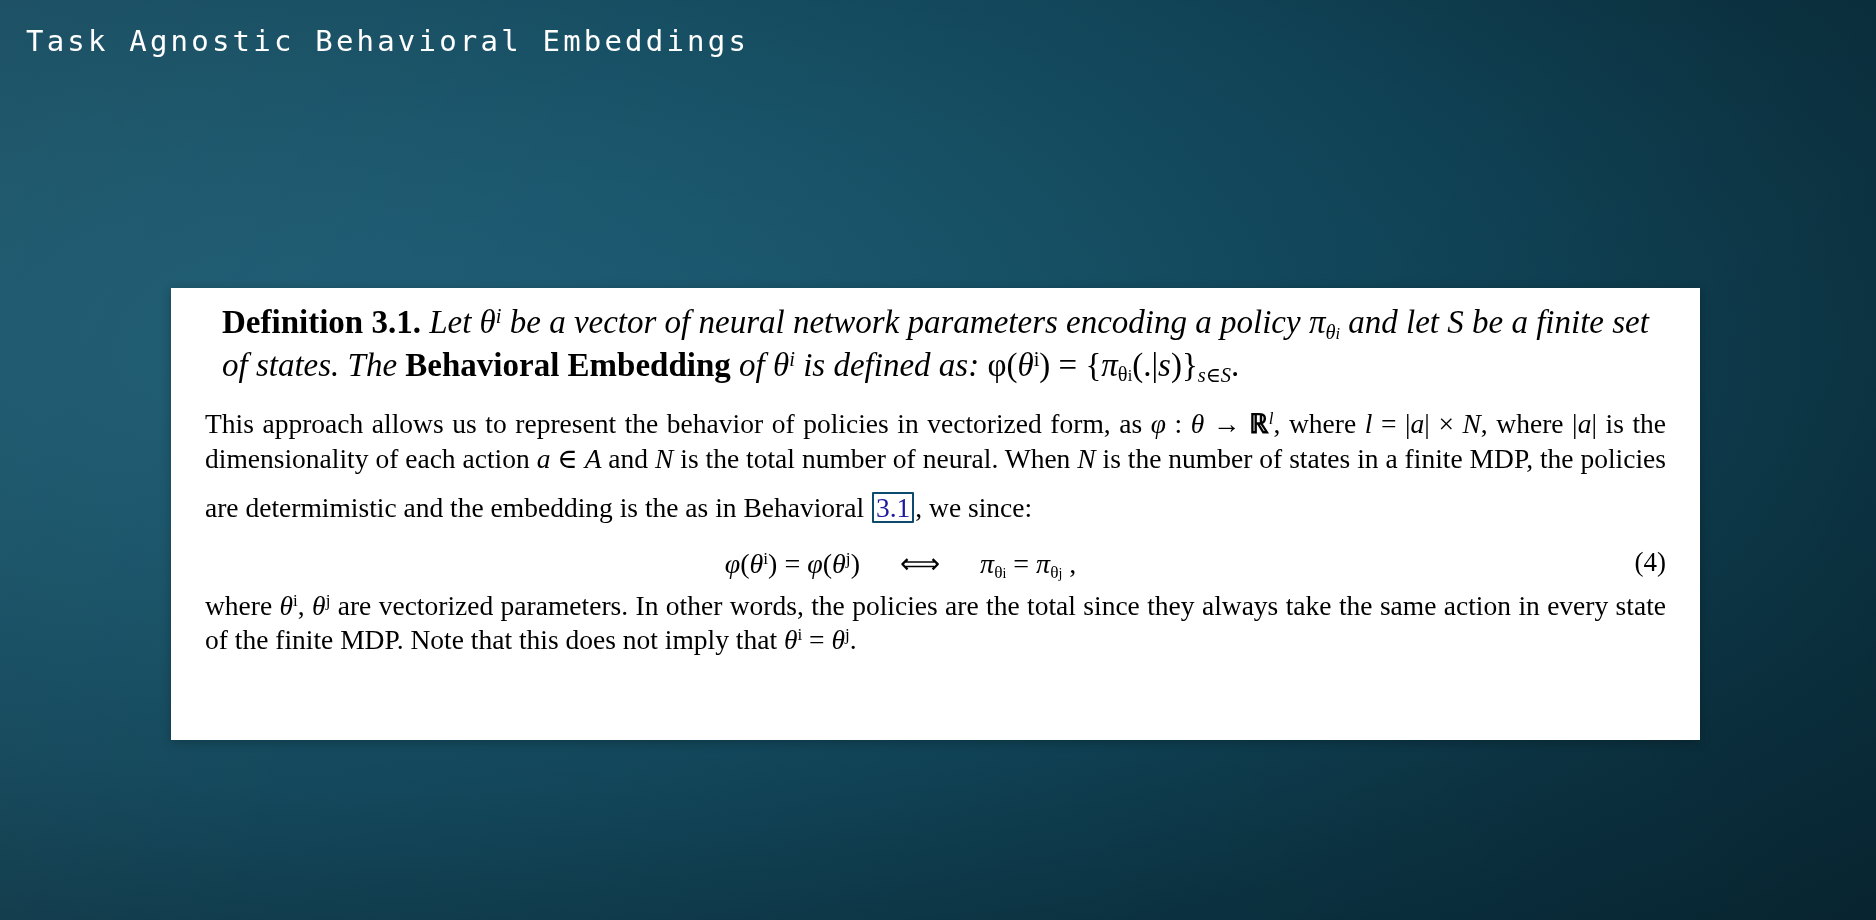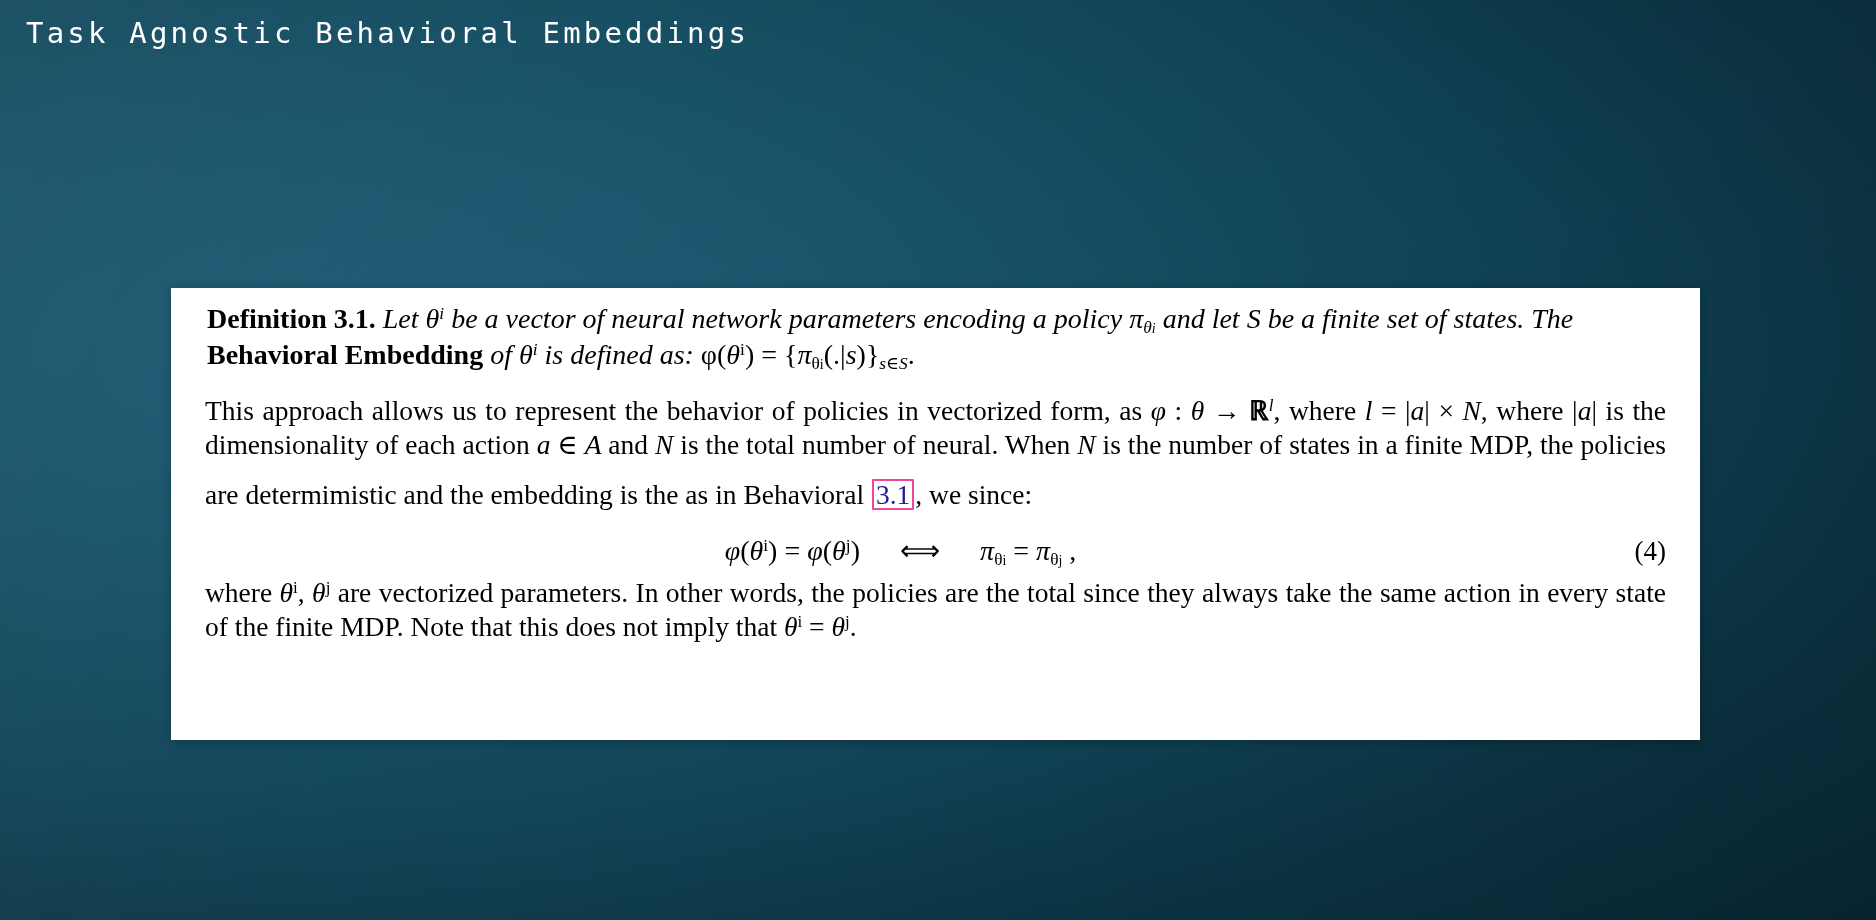--- a/index.html
+++ b/index.html
@@ -18,21 +18,21 @@
   .bg-sheen {
     position: absolute;
     inset: 0;
     background:
       linear-gradient(115deg, rgba(255,255,255,0.05) 0%, rgba(255,255,255,0.015) 30%, rgba(0,0,0,0.06) 65%, rgba(0,0,0,0.16) 100%);
     pointer-events: none;
   }
   .slide-title {
     position: absolute;
     left: 26px;
-    top: 16px;
+    top: 24px;
     font-family: "DejaVu Sans Mono", "Liberation Mono", monospace;
     font-size: 29px;
     letter-spacing: 3.2px;
     color: #ffffff;
     white-space: nowrap;
   }
   .figure {
     position: absolute;
     left: 171px;
     top: 288px;
@@ -46,53 +46,53 @@
     position: absolute;
     left: 0; top: 0;
     width: 1529px;
     height: 452px;
     padding: 14px 34px 0 34px;
     box-sizing: border-box;
     font-family: "Liberation Serif", "DejaVu Serif", serif;
     color: #000000;
   }
   .def-block {
-    font-size: 28px;
+    font-size: 33px;
     line-height: 1.22;
-    margin: 0 0 20px 2px;
+    margin: 0 0 20px 17px;
     font-style: italic;
   }
   .def-block .lead {
     font-style: normal;
     font-weight: bold;
   }
   .body-block {
     font-size: 27.5px;
     line-height: 1.245;
     margin: 0;
     text-align: justify;
     text-justify: inter-word;
   }
   .mathvar { font-style: italic; }
   .cal { font-family: "Liberation Serif", serif; font-style: italic; }
   .bb { font-weight: bold; font-style: normal; }
   .sub { font-size: 0.62em; vertical-align: -0.28em; }
   .sup { font-size: 0.62em; vertical-align: 0.5em; }
   .highlight-ref {
     display: inline-block;
-    border: 2px solid #ec4899;
+    border: 2px solid #0c4a6e;
     color: #1a1a9c;
     padding: 0 2px;
     margin: 16px 1px;
     line-height: 1.0;
     border-radius: 1px;
   }
   .equation-row {
     display: flex;
-    align-items: center;
+    align-items: flex-start;
     margin: 8px 0 6px 0;
     font-size: 28px;
   }
   .equation-center {
     flex: 1;
     text-align: center;
     font-family: "Liberation Serif", serif;
   }
   .equation-number {
     width: 70px;

